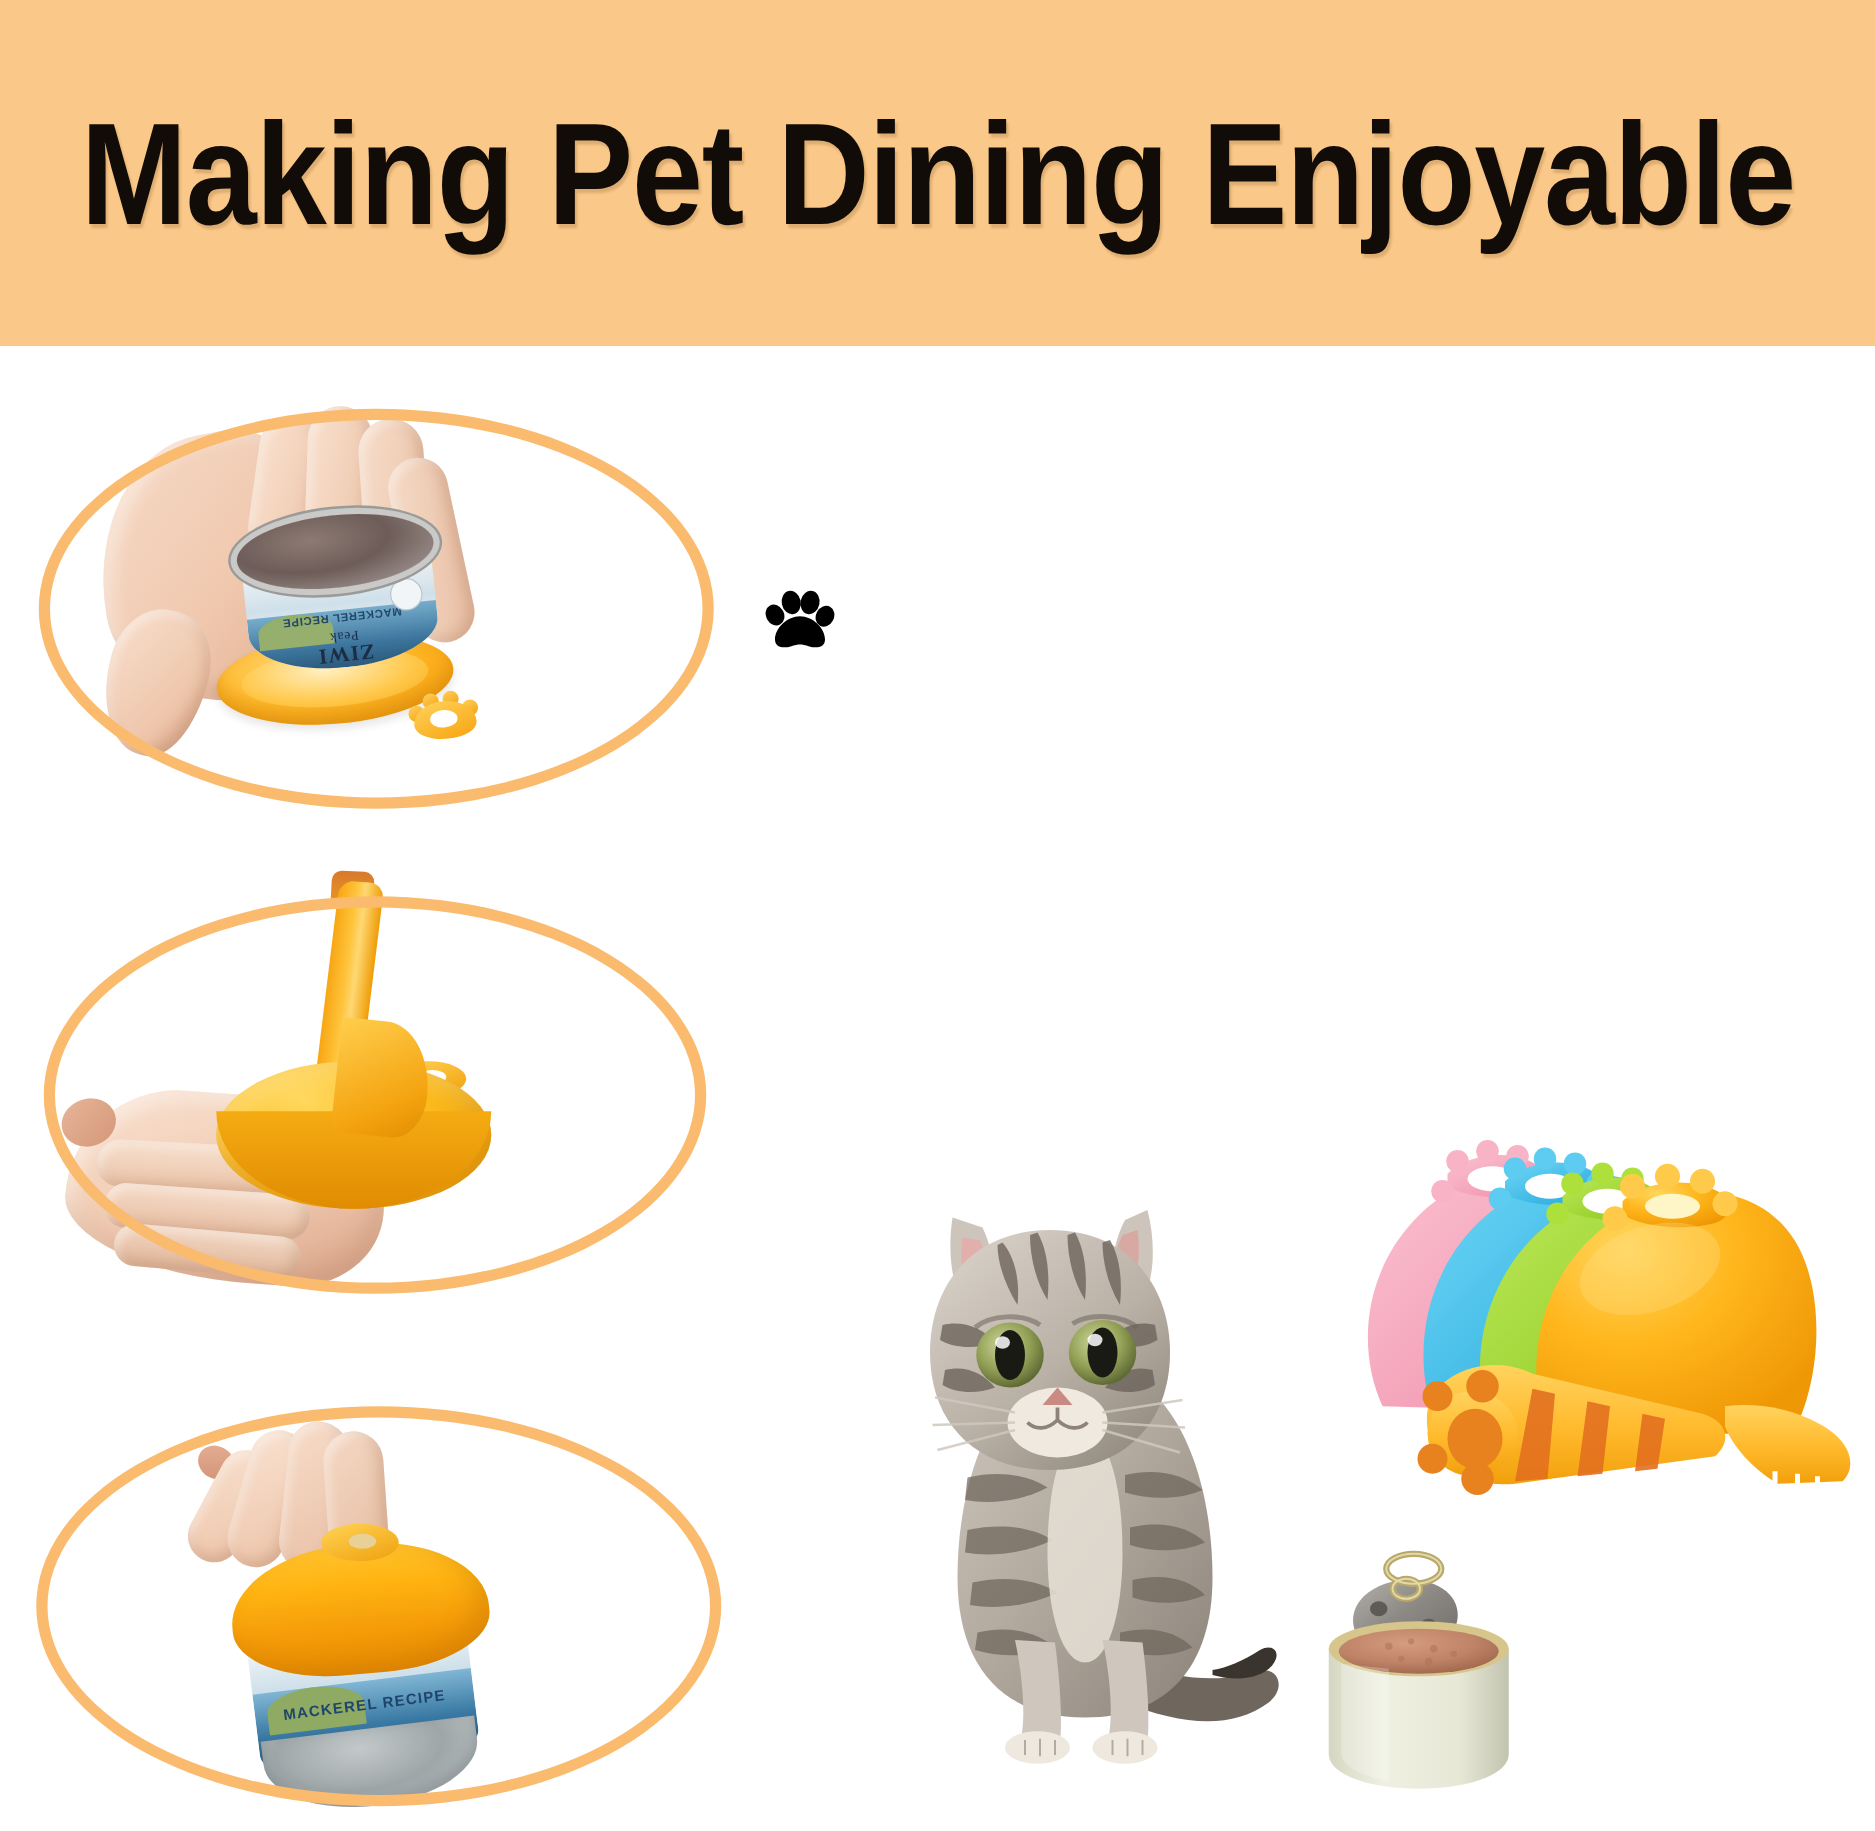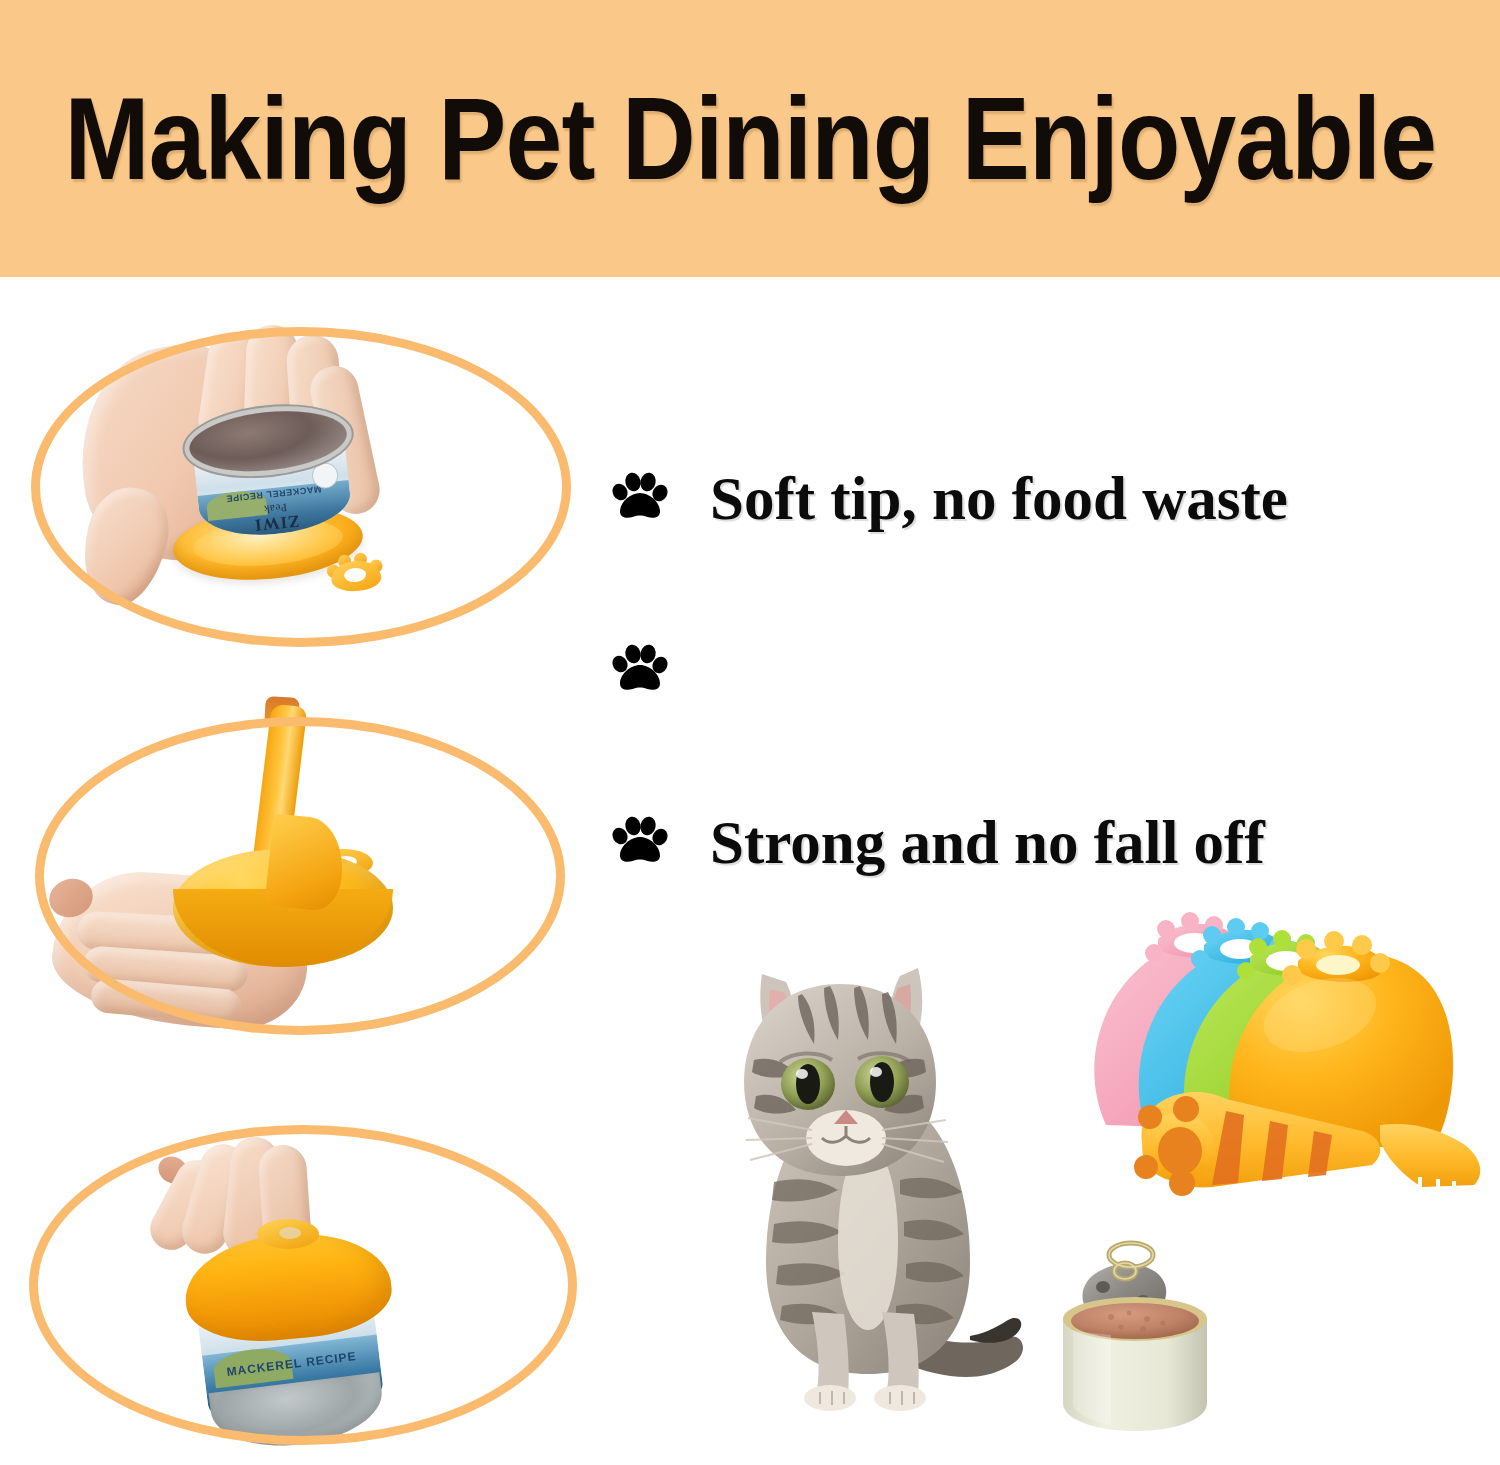--- a/index.html
+++ b/index.html
@@ -491,57 +491,33 @@
           <div class="lid3-tab-pad"></div>
           <div class="lid3-tab-hole"></div>
         </div>
       </div>
     </div>
     <div class="ellipse-ring"></div>
   </div>
 
   <div class="bullets">
 
-    <div class="bullet-row">
-      <span class="paw-icon">
-        <svg viewBox="0 0 56 56" xmlns="http://www.w3.org/2000/svg">
-          <ellipse cx="8" cy="22" rx="7.2" ry="8.6" transform="rotate(-28 8 22)" fill="#000"></ellipse>
-          <ellipse cx="21" cy="12" rx="7.6" ry="9.4" transform="rotate(-12 21 12)" fill="#000"></ellipse>
-          <ellipse cx="36" cy="12" rx="7.6" ry="9.4" transform="rotate(12 36 12)" fill="#000"></ellipse>
-          <ellipse cx="48" cy="23" rx="7.2" ry="8.6" transform="rotate(28 48 23)" fill="#000"></ellipse>
-          <path d="M28 23c10 0 20 9.5 20 18.5 0 6.5-7 7.2-12.5 5.6C32 46 30 45.6 28 45.6s-4 .4-7.5 1.5C15 48.7 8 48 8 41.5C8 32.5 18 23 28 23z" fill="#000"></path>
-        </svg>
-      </span>
-      <span class="bullet-text">Soft tip, no food waste</span>
-    </div>
 
     <div class="bullet-row">
       <span class="paw-icon">
         <svg viewBox="0 0 56 56" xmlns="http://www.w3.org/2000/svg">
           <ellipse cx="8" cy="22" rx="7.2" ry="8.6" transform="rotate(-28 8 22)" fill="#000"></ellipse>
           <ellipse cx="21" cy="12" rx="7.6" ry="9.4" transform="rotate(-12 21 12)" fill="#000"></ellipse>
           <ellipse cx="36" cy="12" rx="7.6" ry="9.4" transform="rotate(12 36 12)" fill="#000"></ellipse>
           <ellipse cx="48" cy="23" rx="7.2" ry="8.6" transform="rotate(28 48 23)" fill="#000"></ellipse>
           <path d="M28 23c10 0 20 9.5 20 18.5 0 6.5-7 7.2-12.5 5.6C32 46 30 45.6 28 45.6s-4 .4-7.5 1.5C15 48.7 8 48 8 41.5C8 32.5 18 23 28 23z" fill="#000"></path>
         </svg>
       </span>
     </div>
 
-    <div class="bullet-row">
-      <span class="paw-icon">
-        <svg viewBox="0 0 56 56" xmlns="http://www.w3.org/2000/svg">
-          <ellipse cx="8" cy="22" rx="7.2" ry="8.6" transform="rotate(-28 8 22)" fill="#000"></ellipse>
-          <ellipse cx="21" cy="12" rx="7.6" ry="9.4" transform="rotate(-12 21 12)" fill="#000"></ellipse>
-          <ellipse cx="36" cy="12" rx="7.6" ry="9.4" transform="rotate(12 36 12)" fill="#000"></ellipse>
-          <ellipse cx="48" cy="23" rx="7.2" ry="8.6" transform="rotate(28 48 23)" fill="#000"></ellipse>
-          <path d="M28 23c10 0 20 9.5 20 18.5 0 6.5-7 7.2-12.5 5.6C32 46 30 45.6 28 45.6s-4 .4-7.5 1.5C15 48.7 8 48 8 41.5C8 32.5 18 23 28 23z" fill="#000"></path>
-        </svg>
-      </span>
-      <span class="bullet-text">Strong and no fall off</span>
-    </div>
   </div>
 
   <div class="kitten">
     <svg viewBox="0 0 400 500" xmlns="http://www.w3.org/2000/svg">
       <defs>
         <linearGradient id="furG" x1="0" y1="0" x2="1" y2="1">
           <stop offset="0%" stop-color="#cfc7bd"></stop>
           <stop offset="45%" stop-color="#b3aaa0"></stop>
           <stop offset="100%" stop-color="#8b8279"></stop>
         </linearGradient>

